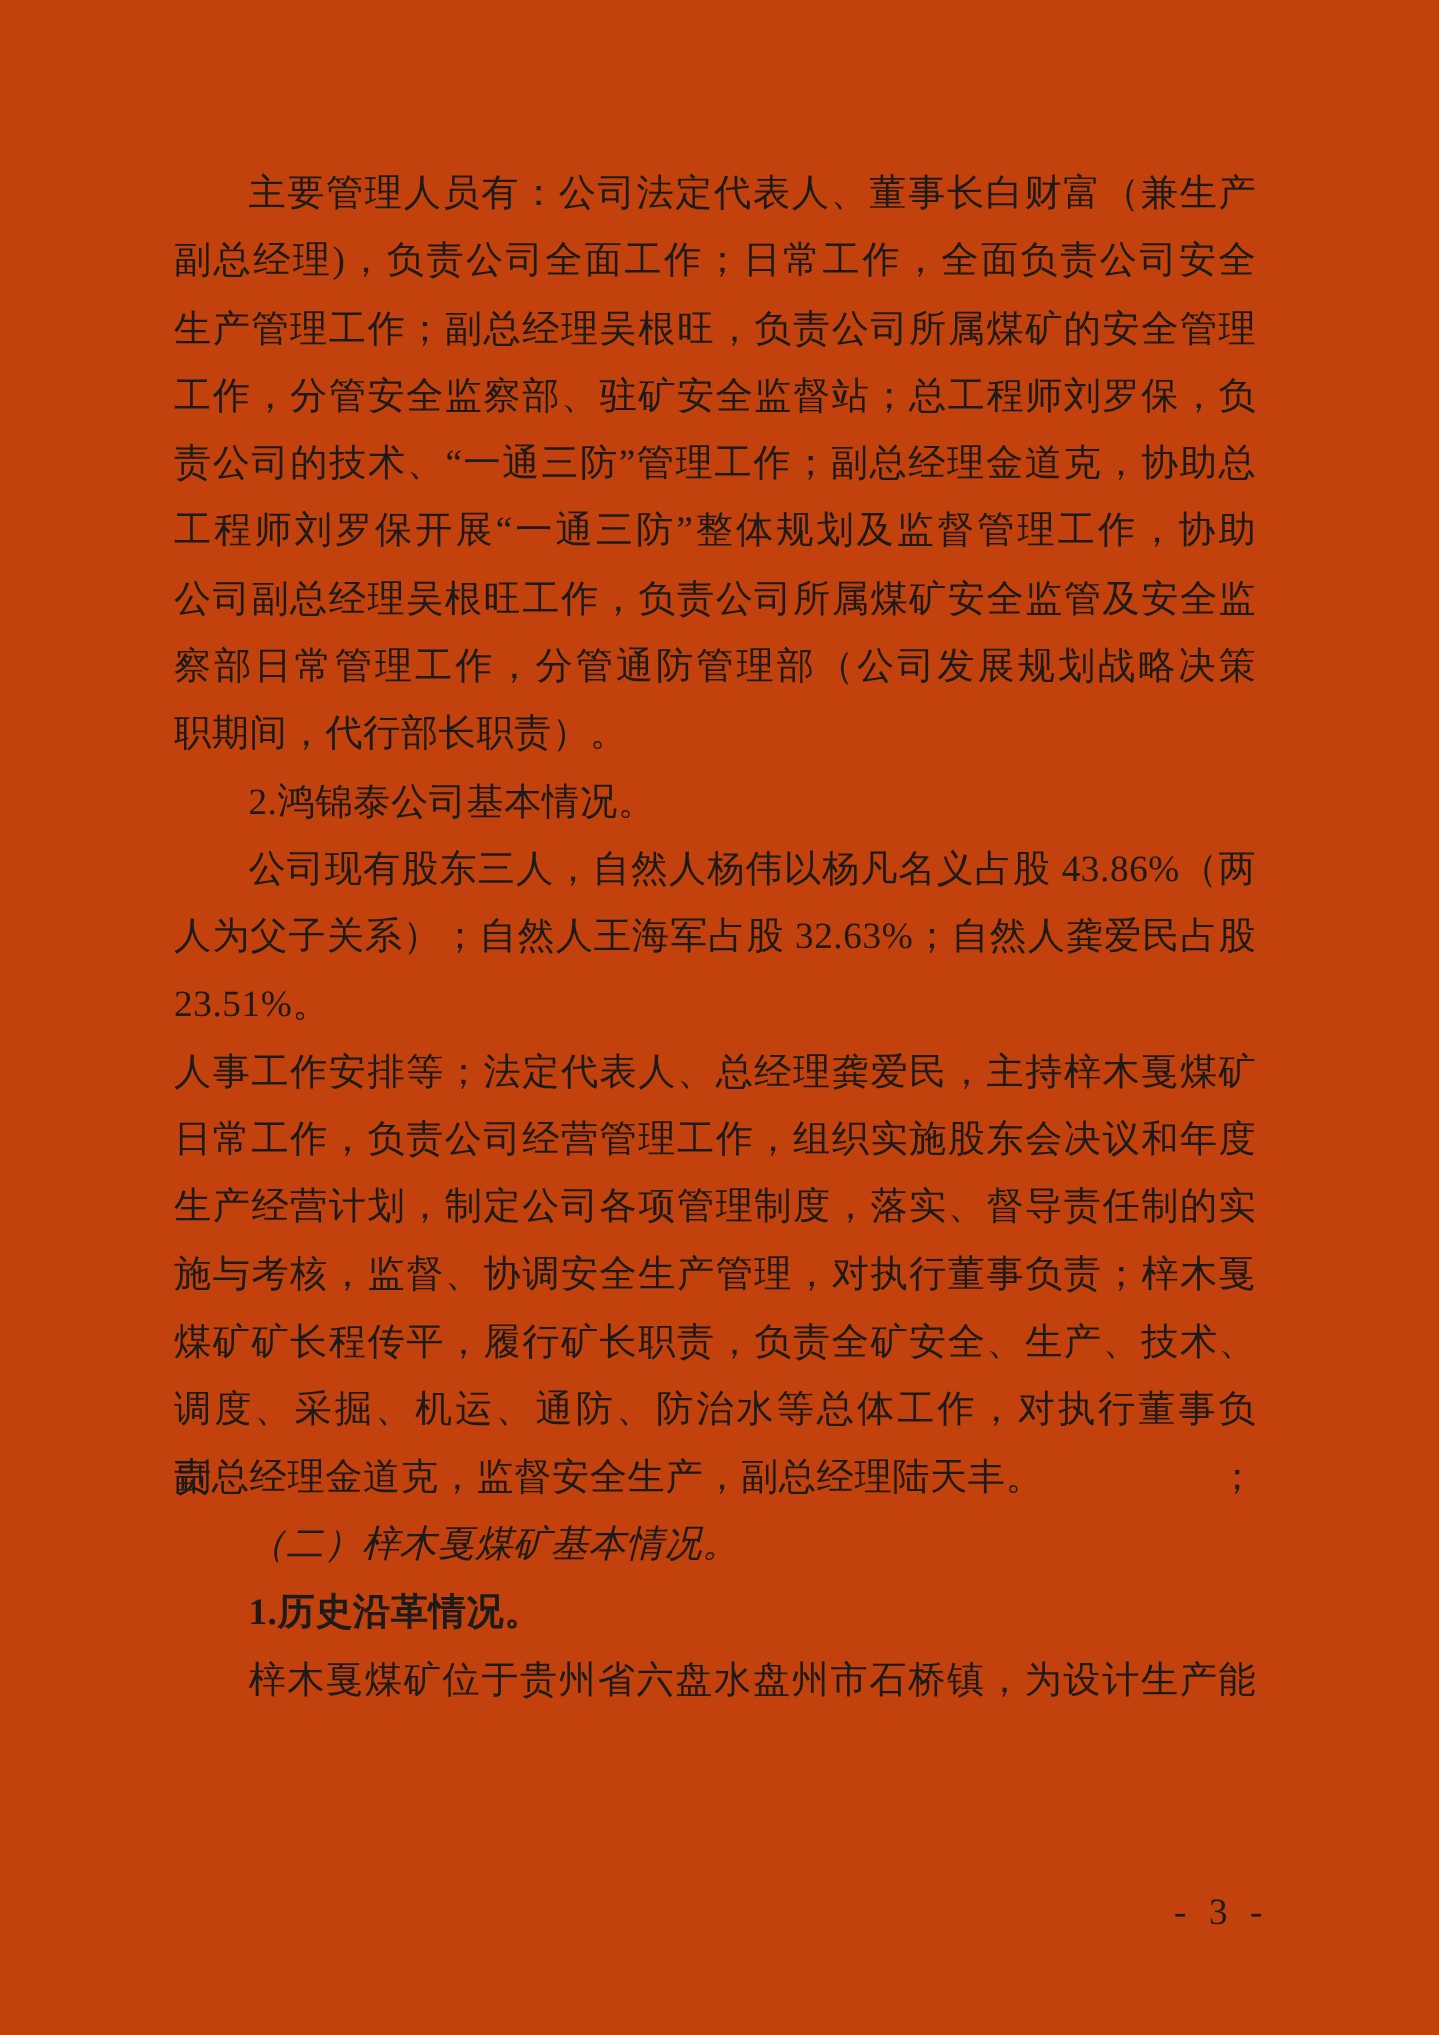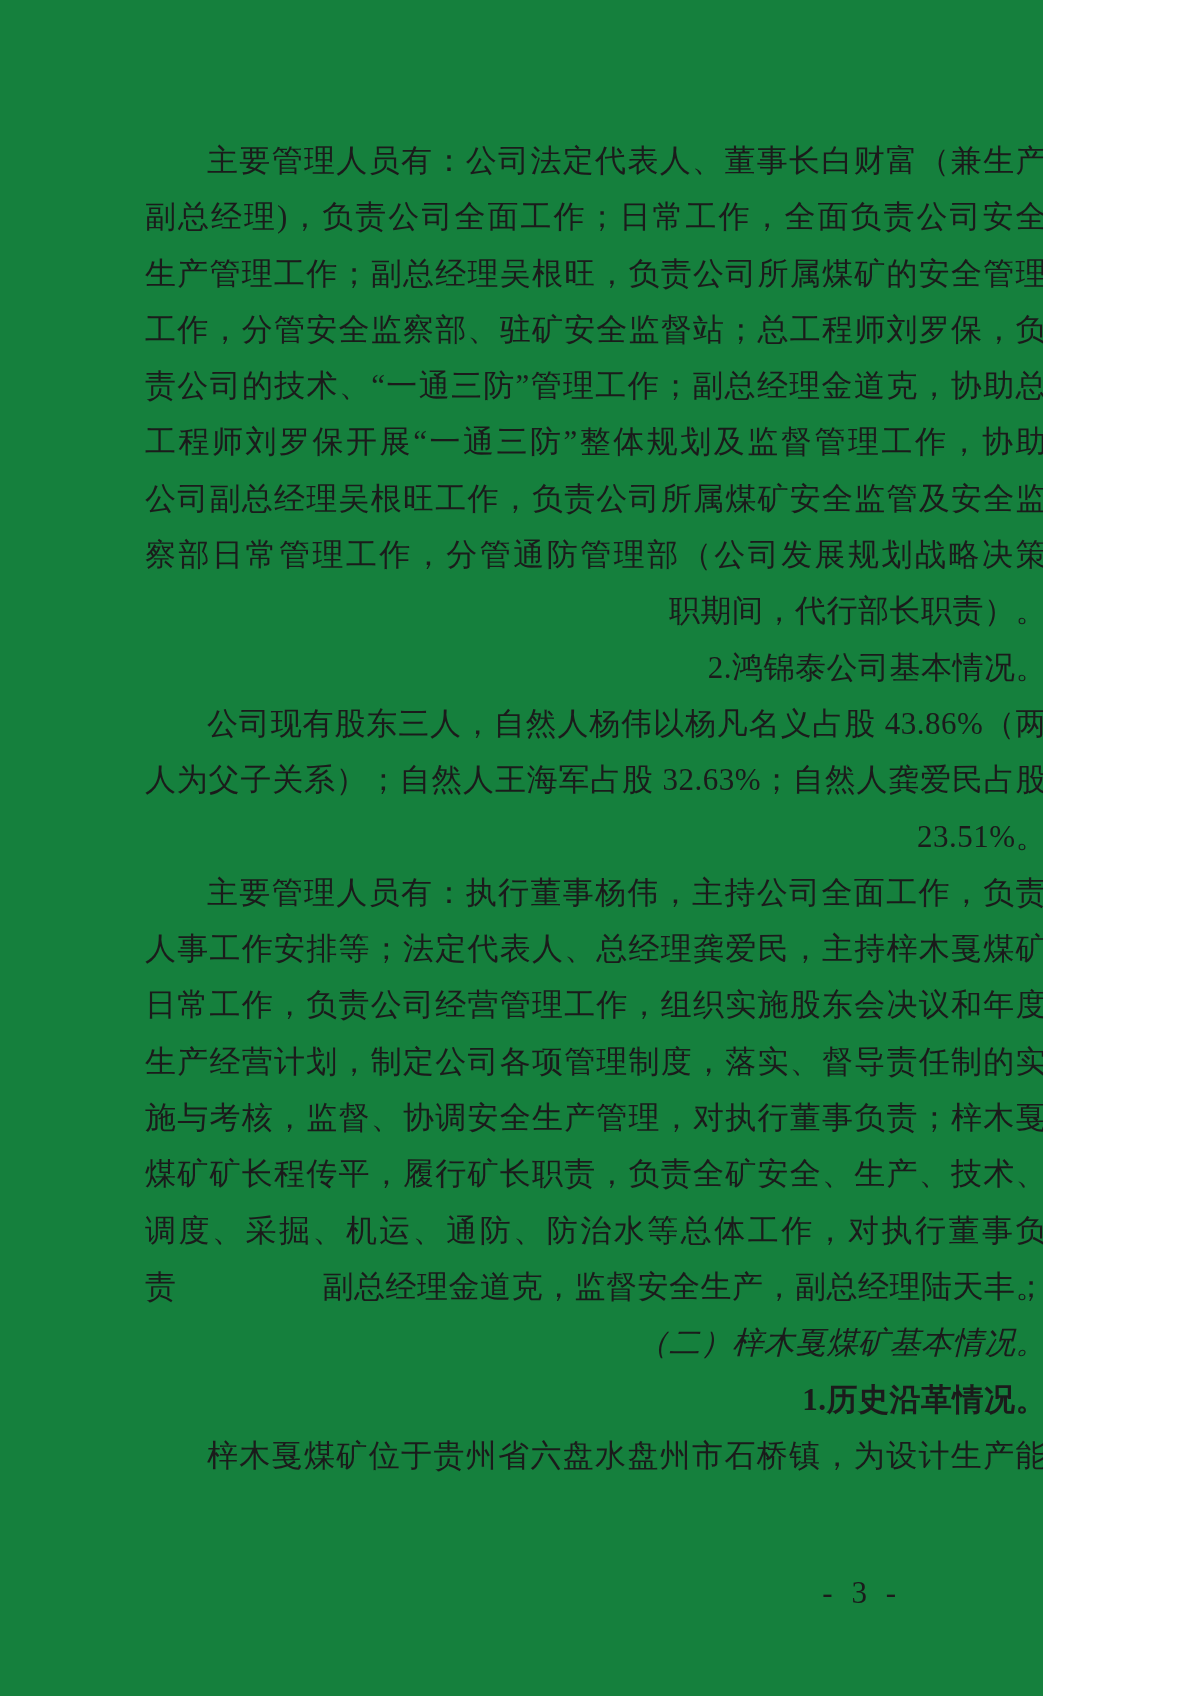--- a/index.html
+++ b/index.html
@@ -2,38 +2,38 @@
 <html><head>
 <meta charset="utf-8">
 <style>
   html, body {
     margin: 0;
     padding: 0;
     background: #ffffff;
   }
   .page {
     position: relative;
-    width: 1043px;
+    width: 1199px;
     height: 1696px;
-    background: #15803d;
+    background: #c2410c;
     color: #1b1b1b;
     font-family: "Liberation Serif", serif;
     overflow: hidden;
   }
   .doc {
     position: absolute;
     left: 145px;
     top: 133px;
     width: 902px;
     font-size: 31px;
     line-height: 56.3px;
     letter-spacing: 0.5px;
   }
   .line {
-    text-align: right;
+    text-align: left;
     height: 56.3px;
   }
   
   .j {
     text-align: justify;
     text-align-last: justify;
   }
   
   .ind {
     text-indent: 62px;
@@ -69,21 +69,20 @@
     <div class="line j">工作，分管安全监察部、驻矿安全监督站；总工程师刘罗保，负</div>
     <div class="line j">责公司的技术、“一通三防”管理工作；副总经理金道克，协助总</div>
     <div class="line j">工程师刘罗保开展“一通三防”整体规划及监督管理工作，协助</div>
     <div class="line j">公司副总经理吴根旺工作，负责公司所属煤矿安全监管及安全监</div>
     <div class="line j">察部日常管理工作，分管通防管理部（公司发展规划战略决策</div>
     <div class="line">职期间，代行部长职责）。</div>
     <div class="line ind">2.鸿锦泰公司基本情况。</div>
     <div class="line ind j">公司现有股东三人，自然人杨伟以杨凡名义占股 43.86%（两</div>
     <div class="line j">人为父子关系）；自然人王海军占股 32.63%；自然人龚爱民占股</div>
     <div class="line">23.51%。</div>
-    <div class="line ind j">主要管理人员有：执行董事杨伟，主持公司全面工作，负责</div>
     <div class="line j">人事工作安排等；法定代表人、总经理龚爱民，主持梓木戛煤矿</div>
     <div class="line j">日常工作，负责公司经营管理工作，组织实施股东会决议和年度</div>
     <div class="line j">生产经营计划，制定公司各项管理制度，落实、督导责任制的实</div>
     <div class="line j">施与考核，监督、协调安全生产管理，对执行董事负责；梓木戛</div>
     <div class="line j">煤矿矿长程传平，履行矿长职责，负责全矿安全、生产、技术、</div>
     <div class="line j">调度、采掘、机运、通防、防治水等总体工作，对执行董事负责；</div>
     <div class="line">副总经理金道克，监督安全生产，副总经理陆天丰。</div>
     <div class="line ind kai">（二）梓木戛煤矿基本情况。</div>
     <div class="line ind hei">1.历史沿革情况。</div>
     <div class="line ind j">梓木戛煤矿位于贵州省六盘水盘州市石桥镇，为设计生产能</div>

